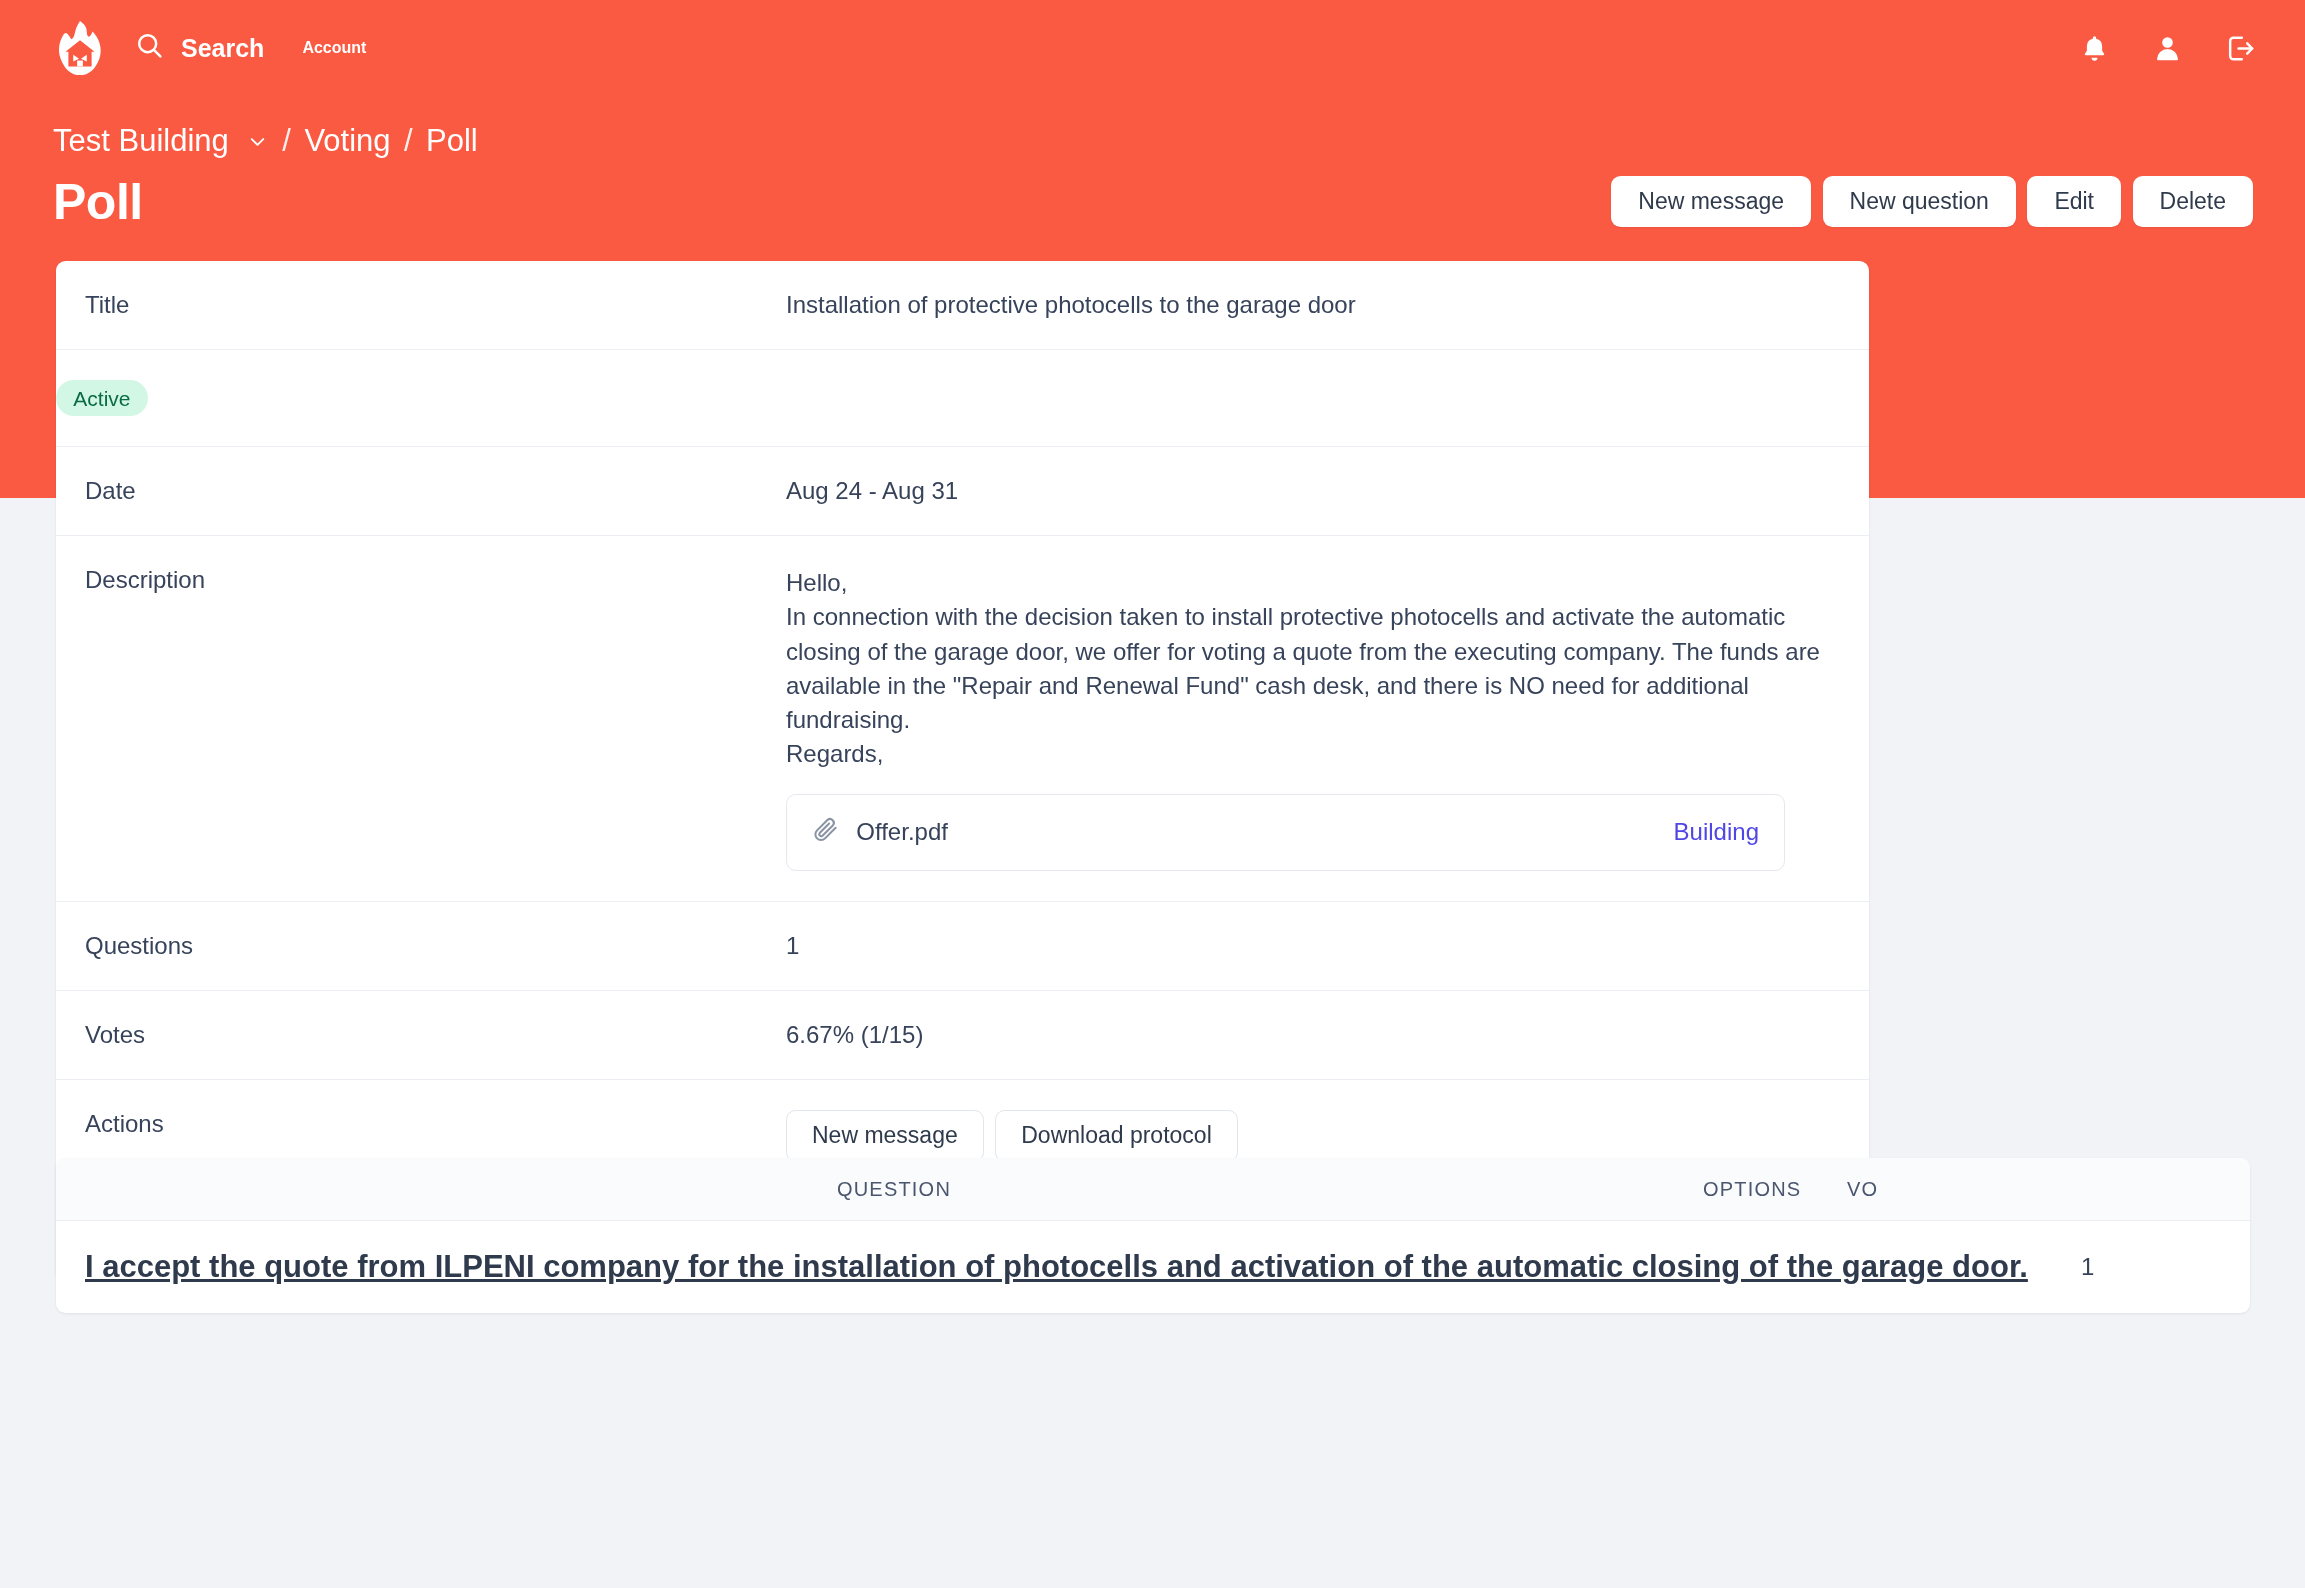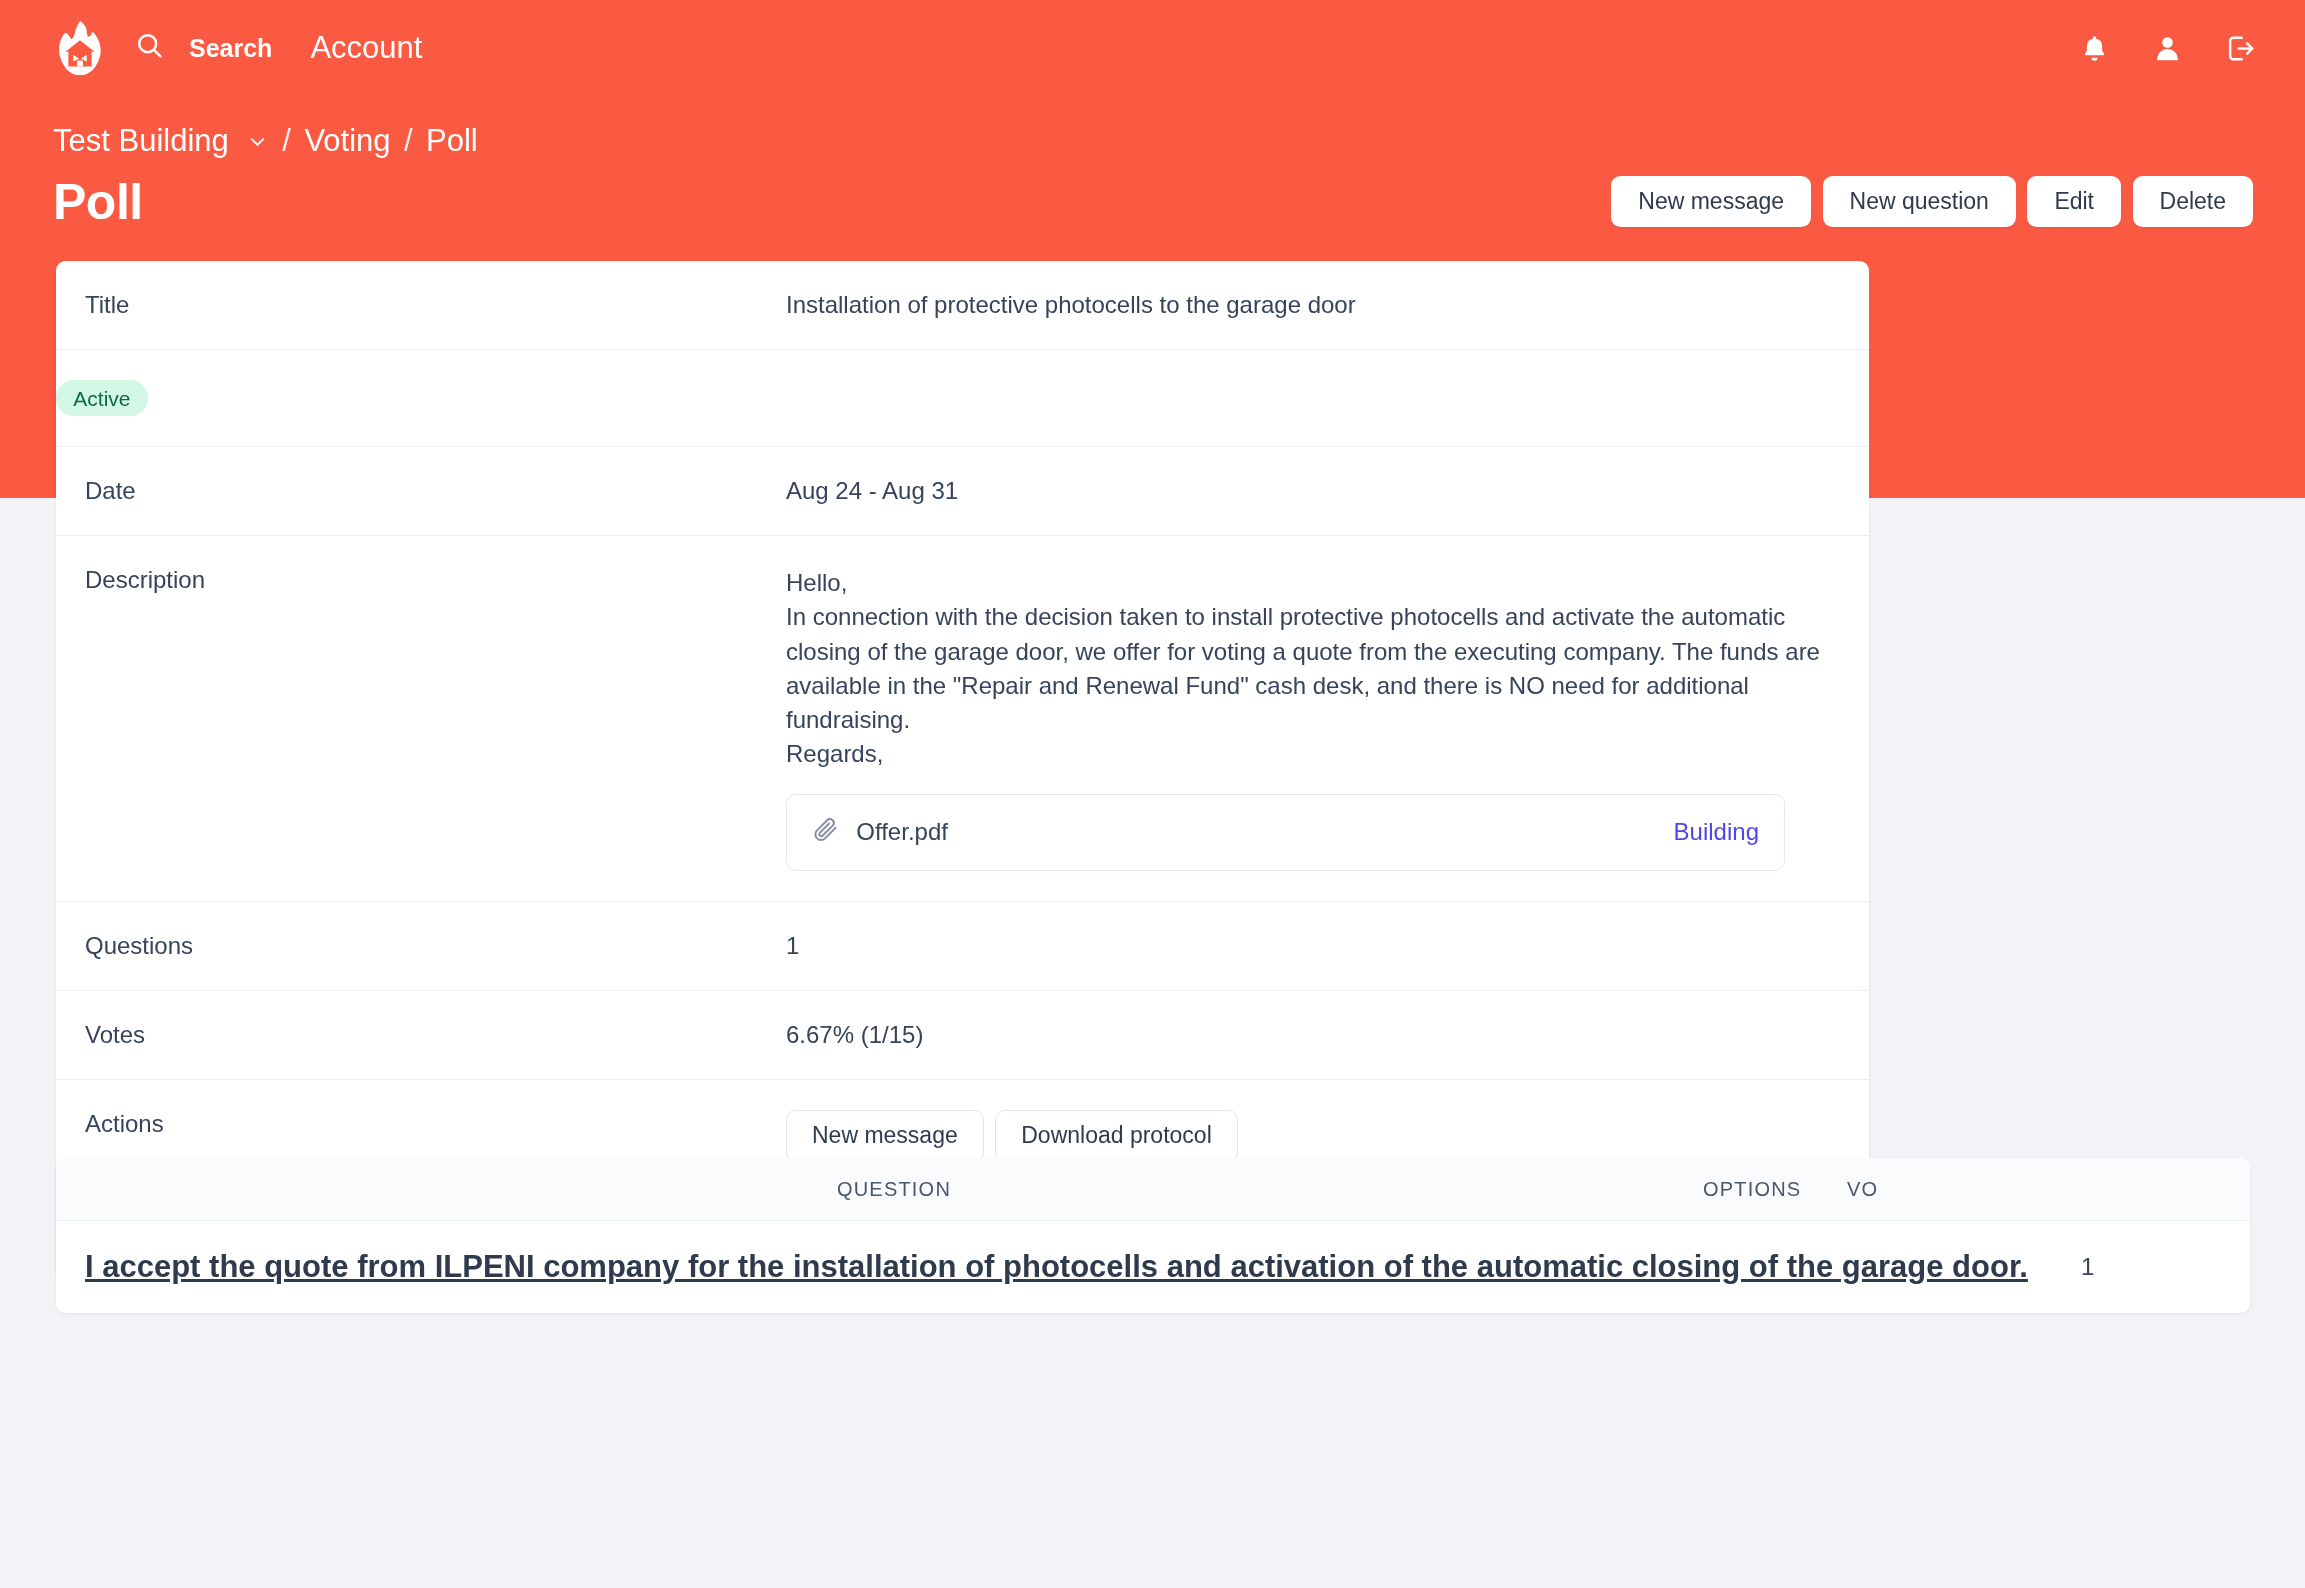--- a/index.html
+++ b/index.html
@@ -41,30 +41,30 @@
   .logo {
     width: 60px; height: 60px;
     flex: 0 0 auto;
     margin-right: 25px;
     display: flex; align-items: center; justify-content: center;
   }
 
   .nav-left { display: flex; align-items: center; gap: 38px; }
 
   .nav-search {
-    display: flex; align-items: center; gap: 25px;
+    display: flex; align-items: center; gap: 17px;
     color: #fff;
     font-size: 25px;
     font-weight: bold;
     cursor: pointer;
   }
   .nav-item {
     color: #fff;
-    font-size: 31px;
-    font-weight: normal;
+    font-size: 16px;
+    font-weight: bold;
     cursor: pointer;
   }
 
   .nav-right {
     margin-left: auto;
     display: flex; align-items: center; gap: 42px;
   }
   .icon-btn { cursor: pointer; display: flex; align-items: center; justify-content: center; }
 
   

